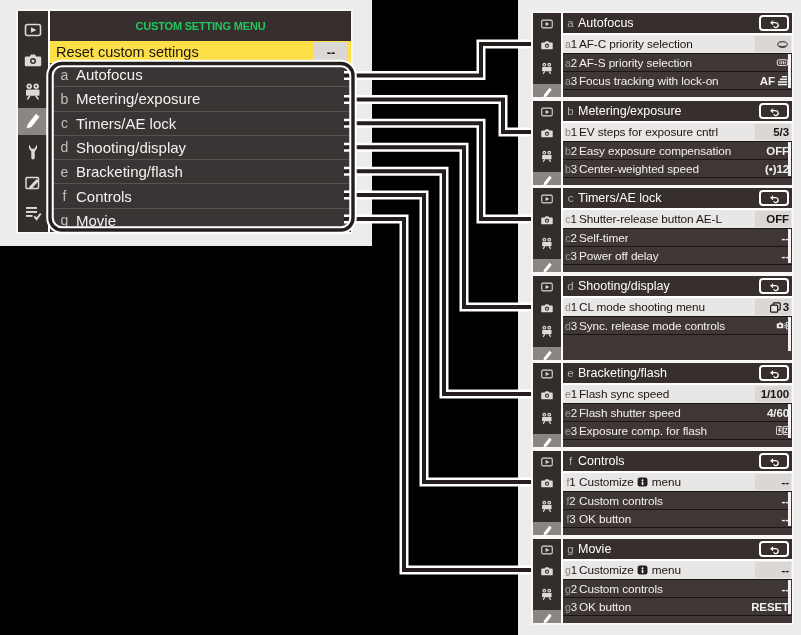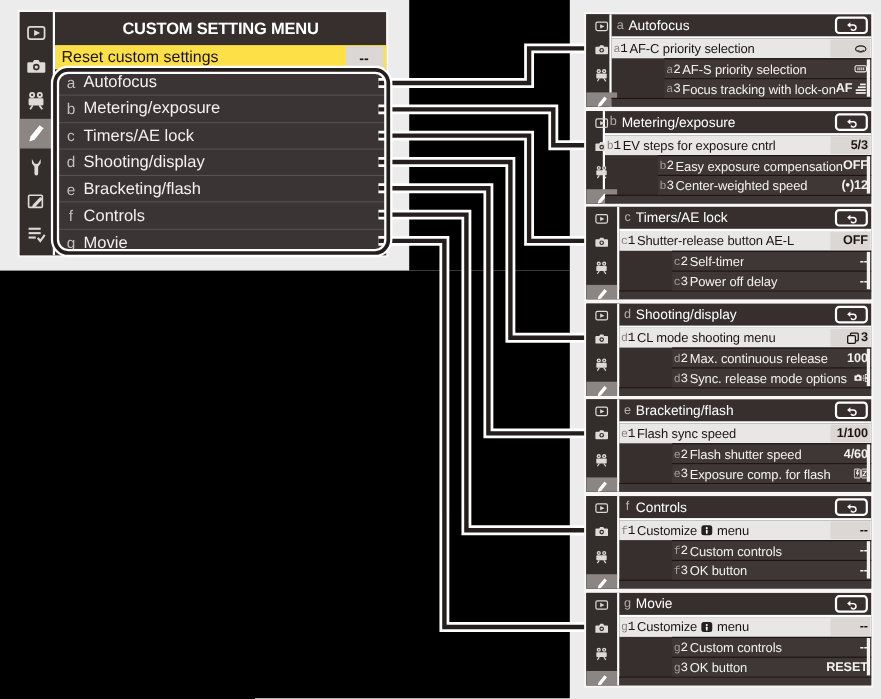--- a/index.html
+++ b/index.html
@@ -8,22 +8,22 @@
   
   .blk{position:absolute;background:#000;}
   
   .menu{position:absolute;left:18px;top:11px;width:333px;height:221px;display:flex;
         background:#362f2e;box-shadow:0 0 0 2px #f8f7f6;}
   .m-side{width:30px;background:#332d2c;border-right:2px solid #fff;display:flex;flex-direction:column;
           align-items:center;justify-content:space-between;padding:5px 0;}
   .m-slot{width:30px;height:27px;display:flex;align-items:center;justify-content:center;color:#dedad8;}
   .m-slot.hl{background:#8b8583;color:#fff;}
   .m-main{flex:1;display:flex;flex-direction:column;}
-  .m-title{height:30px;display:flex;align-items:center;justify-content:center;color:#ffffff;
-           font-size:15px;font-weight:bold;letter-spacing:-.2px;}
+  .m-title{height:30px;display:flex;align-items:center;justify-content:center;color:#22c55e;
+           font-size:11px;font-weight:bold;letter-spacing:-.2px;}
   .m-reset{height:22px;background:#fde047;color:#1a1413;display:flex;align-items:center;
            font-size:14.5px;padding-left:6px;position:relative;}
   .m-reset .val{position:absolute;right:3px;top:1px;bottom:1px;width:34px;background:#dbd7d5;
            display:flex;align-items:center;justify-content:center;font-weight:bold;font-size:13px;}
   .m-items{flex:1;display:flex;flex-direction:column;background:#3b3434;}
   .m-item{flex:1;display:flex;align-items:center;color:#f3f1ef;font-size:15px;padding-left:6px;}
   .m-item + .m-item{border-top:1px solid #575150;}
   .m-item .pfx{color:#c4bebc;width:17px;text-align:center;font-size:14px;margin-right:3px;}
   
   .panel{position:absolute;left:533px;width:259px;height:84px;display:flex;background:#362f2e;
@@ -31,22 +31,22 @@
   .p-side{width:28px;background:#332d2c;border-right:2px solid #fff;position:relative;color:#dedad8;}
   .p-ic{position:absolute;left:0;width:28px;display:flex;justify-content:center;}
   .p-hl{position:absolute;left:0;bottom:0;width:28px;height:13px;background:#8b8583;color:#fff;
         display:flex;justify-content:center;overflow:hidden;}
   .p-main{flex:1;display:flex;flex-direction:column;position:relative;}
   .p-head{height:22px;border-bottom:2px solid #fff;display:flex;align-items:center;color:#fff;
           font-size:12.5px;position:relative;box-sizing:border-box;}
   .p-head .pfx{color:#b3adab;width:15px;text-align:center;font-size:11.5px;}
   .p-row{height:18px;box-sizing:border-box;display:flex;align-items:center;background:#3e3736;
          color:#f3f1ef;font-size:11.8px;letter-spacing:-.1px;padding-right:3px;position:relative;}
-  .p-row + .p-row{border-top:1px solid #1b1515;margin-left:48px;}
-  .p-row .pfx{width:16px;text-align:center;flex:none;font-family:Liberation Mono, monospace;}
+  .p-row + .p-row{border-top:1px solid #1b1515;}
+  .p-row .pfx{width:16px;text-align:center;flex:none;}
   .p-row .pfx .l{color:#a39d9b;font-size:10.5px;}
   .p-row .pfx .n{font-size:11.5px;}
   .p-row.sel{background:#e9e7e5;color:#1a1413;}
   .p-row.sel .pfx .l{color:#89817f;}
   .p-row .lbl{white-space:nowrap;overflow:hidden;}
   .p-row .sp{flex:1;}
   .p-row .val{font-weight:bold;font-size:11.5px;display:flex;align-items:center;gap:1px;flex:none;}
   .p-row.sel .valcell{position:absolute;right:1px;top:1px;bottom:1px;width:36px;background:#dbd7d5;}
   .p-row .val{position:relative;z-index:2;}
   .p-sliver{flex:1;background:#3e3736;border-top:1px solid #1b1515;}
@@ -485,30 +485,22 @@
             <span class="lbl">CL mode shooting menu</span>
             <span class="sp"></span>
             <span class="val">
               <svg class="ic" width="13" height="13">
                 <use href="#frames-icon"></use>
               </svg>
               <span>3</span>
             </span>
           </div>
           <div class="p-row">
-            <span class="pfx"><span class="l">d</span><span class="n">2</span></span>
-            <span class="lbl">Max. continuous release</span>
-            <span class="sp"></span>
-            <span class="val">
-              <span>100</span>
-            </span>
-          </div>
-          <div class="p-row">
             <span class="pfx"><span class="l">d</span><span class="n">3</span></span>
-            <span class="lbl">Sync. release mode options</span>
+            <span class="lbl">Sync. release mode controls</span>
             <span class="sp"></span>
             <span class="val">
               <span></span>
               <svg class="ic" width="13" height="13">
                 <use href="#sync-release-icon"></use>
               </svg>
             </span>
           </div>
         </div>
       <div class="p-sliver"></div>

